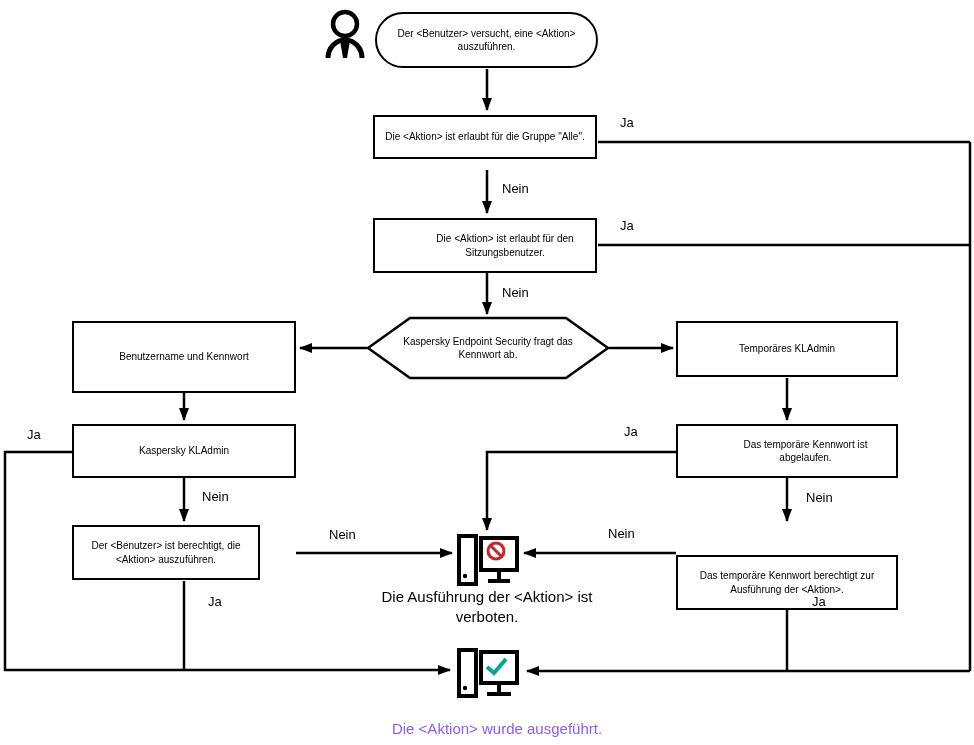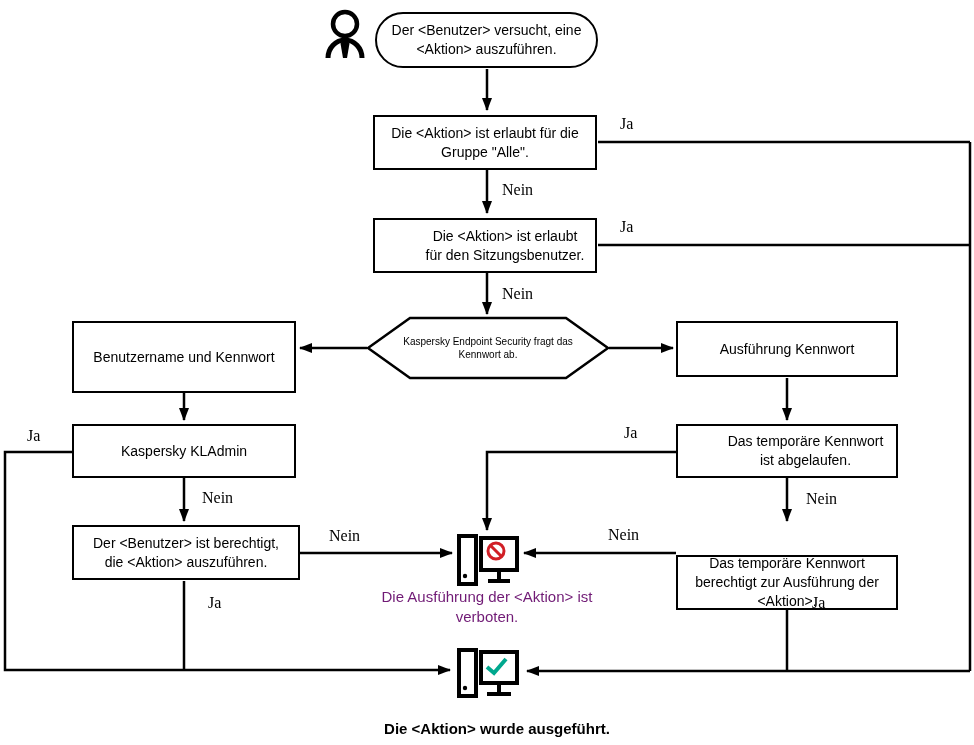--- a/index.html
+++ b/index.html
@@ -4,31 +4,31 @@
 <style>
   html,body{margin:0;padding:0;background:#ffffff;}
   .canvas{
     position:relative;width:974px;height:745px;background:#ffffff;
     font-family:"Liberation Sans",sans-serif;color:#000;overflow:hidden;
   }
   .wires{position:absolute;left:0;top:0;width:974px;height:745px;}
   .node{
     position:absolute;box-sizing:border-box;background:#ffffff;
     border:2.5px solid #000;display:flex;align-items:center;justify-content:center;
-    text-align:center;font-size:14px;line-height:1.35;padding:2px 8px;
+    text-align:center;font-size:10px;line-height:1.35;padding:2px 8px;
   }
   .stadium{border-radius:28px;}
   .hexlabel{
     position:absolute;display:flex;align-items:center;justify-content:center;
     text-align:center;font-size:10px;line-height:1.35;background:transparent;
   }
-  .lbl{position:absolute;font-size:16px;line-height:1;white-space:nowrap;font-family:Liberation Serif, serif;}
+  .lbl{position:absolute;font-size:13px;line-height:1;white-space:nowrap;}
   .result{position:absolute;text-align:center;font-size:15px;line-height:1.3;}
-  .result.denied{color:#701a75;}
-  .result.success{color:#000000;font-weight:bold;}
+  .result.denied{color:#000000;}
+  .result.success{color:#8b5cf6;}
 </style>
 </head>
 <body>
 
 <div class="canvas">
 
   <svg class="wires" viewBox="0 0 974 745">
     <defs>
       <marker id="arrow" markerWidth="14" markerHeight="12" refX="12" refY="5" orient="auto" markerUnits="userSpaceOnUse">
         <path d="M0,0 L13,5 L0,10 Z" fill="#000"></path>
@@ -80,33 +80,33 @@
       <rect x="459" y="650" width="17" height="46" fill="#fff" stroke="#000" stroke-width="4"></rect>
       <circle cx="465" cy="688" r="2.2" fill="#000"></circle>
       <rect x="481" y="652" width="36" height="31" fill="#fff" stroke="#000" stroke-width="4"></rect>
       <path d="M499,683 v9 M487,694 h24" stroke="#000" stroke-width="4" fill="none"></path>
       <path d="M487,667 l7,6 12,-14" stroke="#00a88e" stroke-width="4" fill="none"></path>
     </g>
   </svg>
 
   <div class="node stadium" style="left:375px;top:12px;width:223px;height:56px;">Der &lt;Benutzer&gt; versucht, eine &lt;Aktion&gt; auszuführen.</div>
 
-  <div class="node" style="left:373px;top:115px;width:224px;height:55px;">Die &lt;Aktion&gt; ist erlaubt für die Gruppe "Alle".</div>
+  <div class="node" style="left:373px;top:115px;width:224px;height:44px;">Die &lt;Aktion&gt; ist erlaubt für die Gruppe "Alle".</div>
 
   <div class="node" style="left:373px;top:218px;width:224px;height:55px;padding-left:48px;">Die &lt;Aktion&gt; ist erlaubt für den Sitzungsbenutzer.</div>
 
   <div class="hexlabel" style="left:396px;top:319px;width:184px;height:58px;">Kaspersky Endpoint Security fragt das Kennwort ab.</div>
 
   <div class="node" style="left:72px;top:321px;width:224px;height:72px;">Benutzername und Kennwort</div>
 
-  <div class="node" style="left:676px;top:321px;width:222px;height:56px;">Ausführung Kennwort</div>
+  <div class="node" style="left:676px;top:321px;width:222px;height:56px;">Temporäres KLAdmin</div>
 
   <div class="node" style="left:72px;top:424px;width:224px;height:54px;">Kaspersky KLAdmin</div>
 
-  <div class="node" style="left:72px;top:525px;width:228px;height:55px;">Der &lt;Benutzer&gt; ist berechtigt, die &lt;Aktion&gt; auszuführen.</div>
+  <div class="node" style="left:72px;top:525px;width:188px;height:55px;">Der &lt;Benutzer&gt; ist berechtigt, die &lt;Aktion&gt; auszuführen.</div>
 
   <div class="node" style="left:676px;top:424px;width:222px;height:54px;padding-left:45px;">Das temporäre Kennwort ist abgelaufen.</div>
 
   <div class="node" style="left:676px;top:555px;width:222px;height:55px;">Das temporäre Kennwort berechtigt zur Ausführung der &lt;Aktion&gt;.</div>
 
   <div class="lbl" style="left:620px;top:116px;">Ja</div>
   <div class="lbl" style="left:502px;top:182px;">Nein</div>
   <div class="lbl" style="left:620px;top:219px;">Ja</div>
   <div class="lbl" style="left:502px;top:286px;">Nein</div>
   <div class="lbl" style="left:27px;top:428px;">Ja</div>

